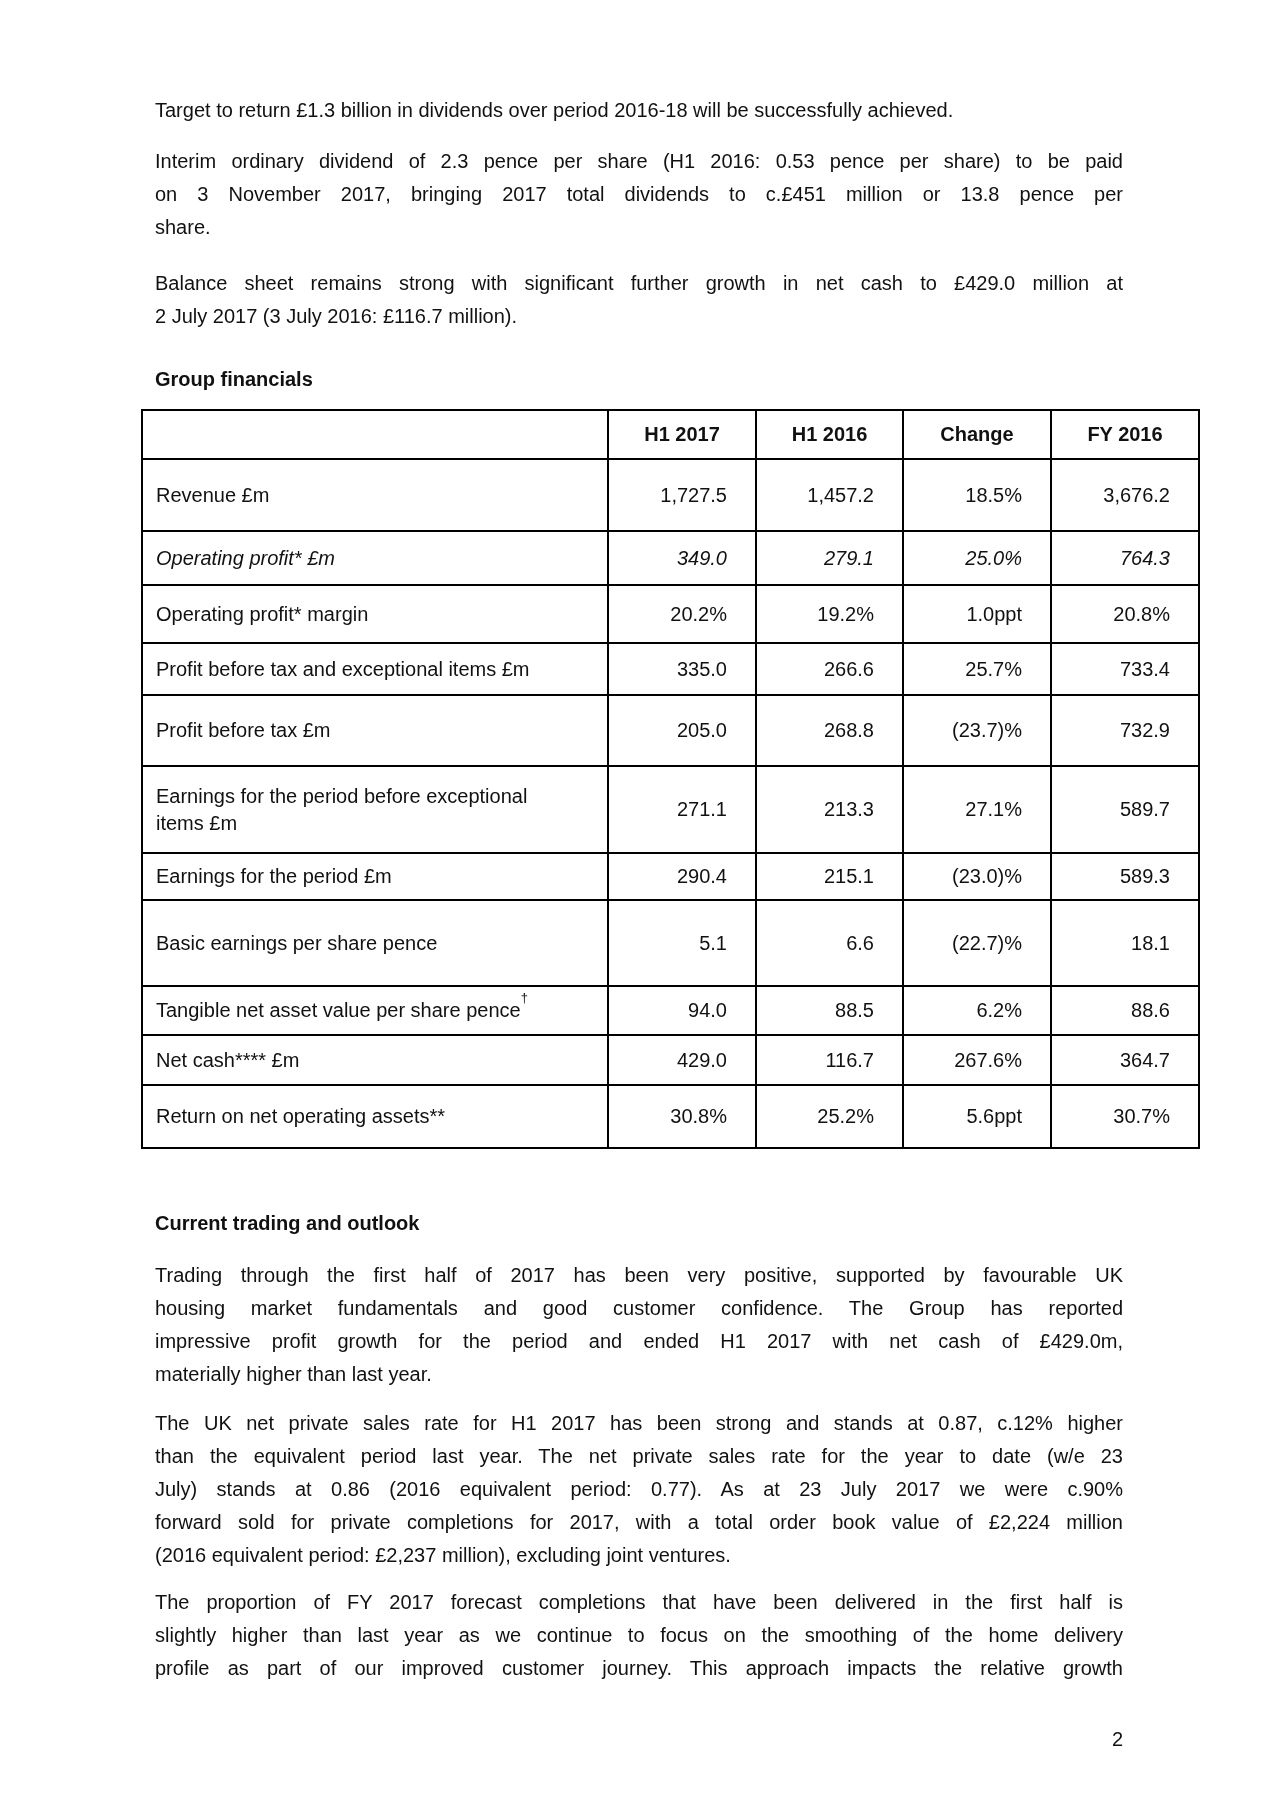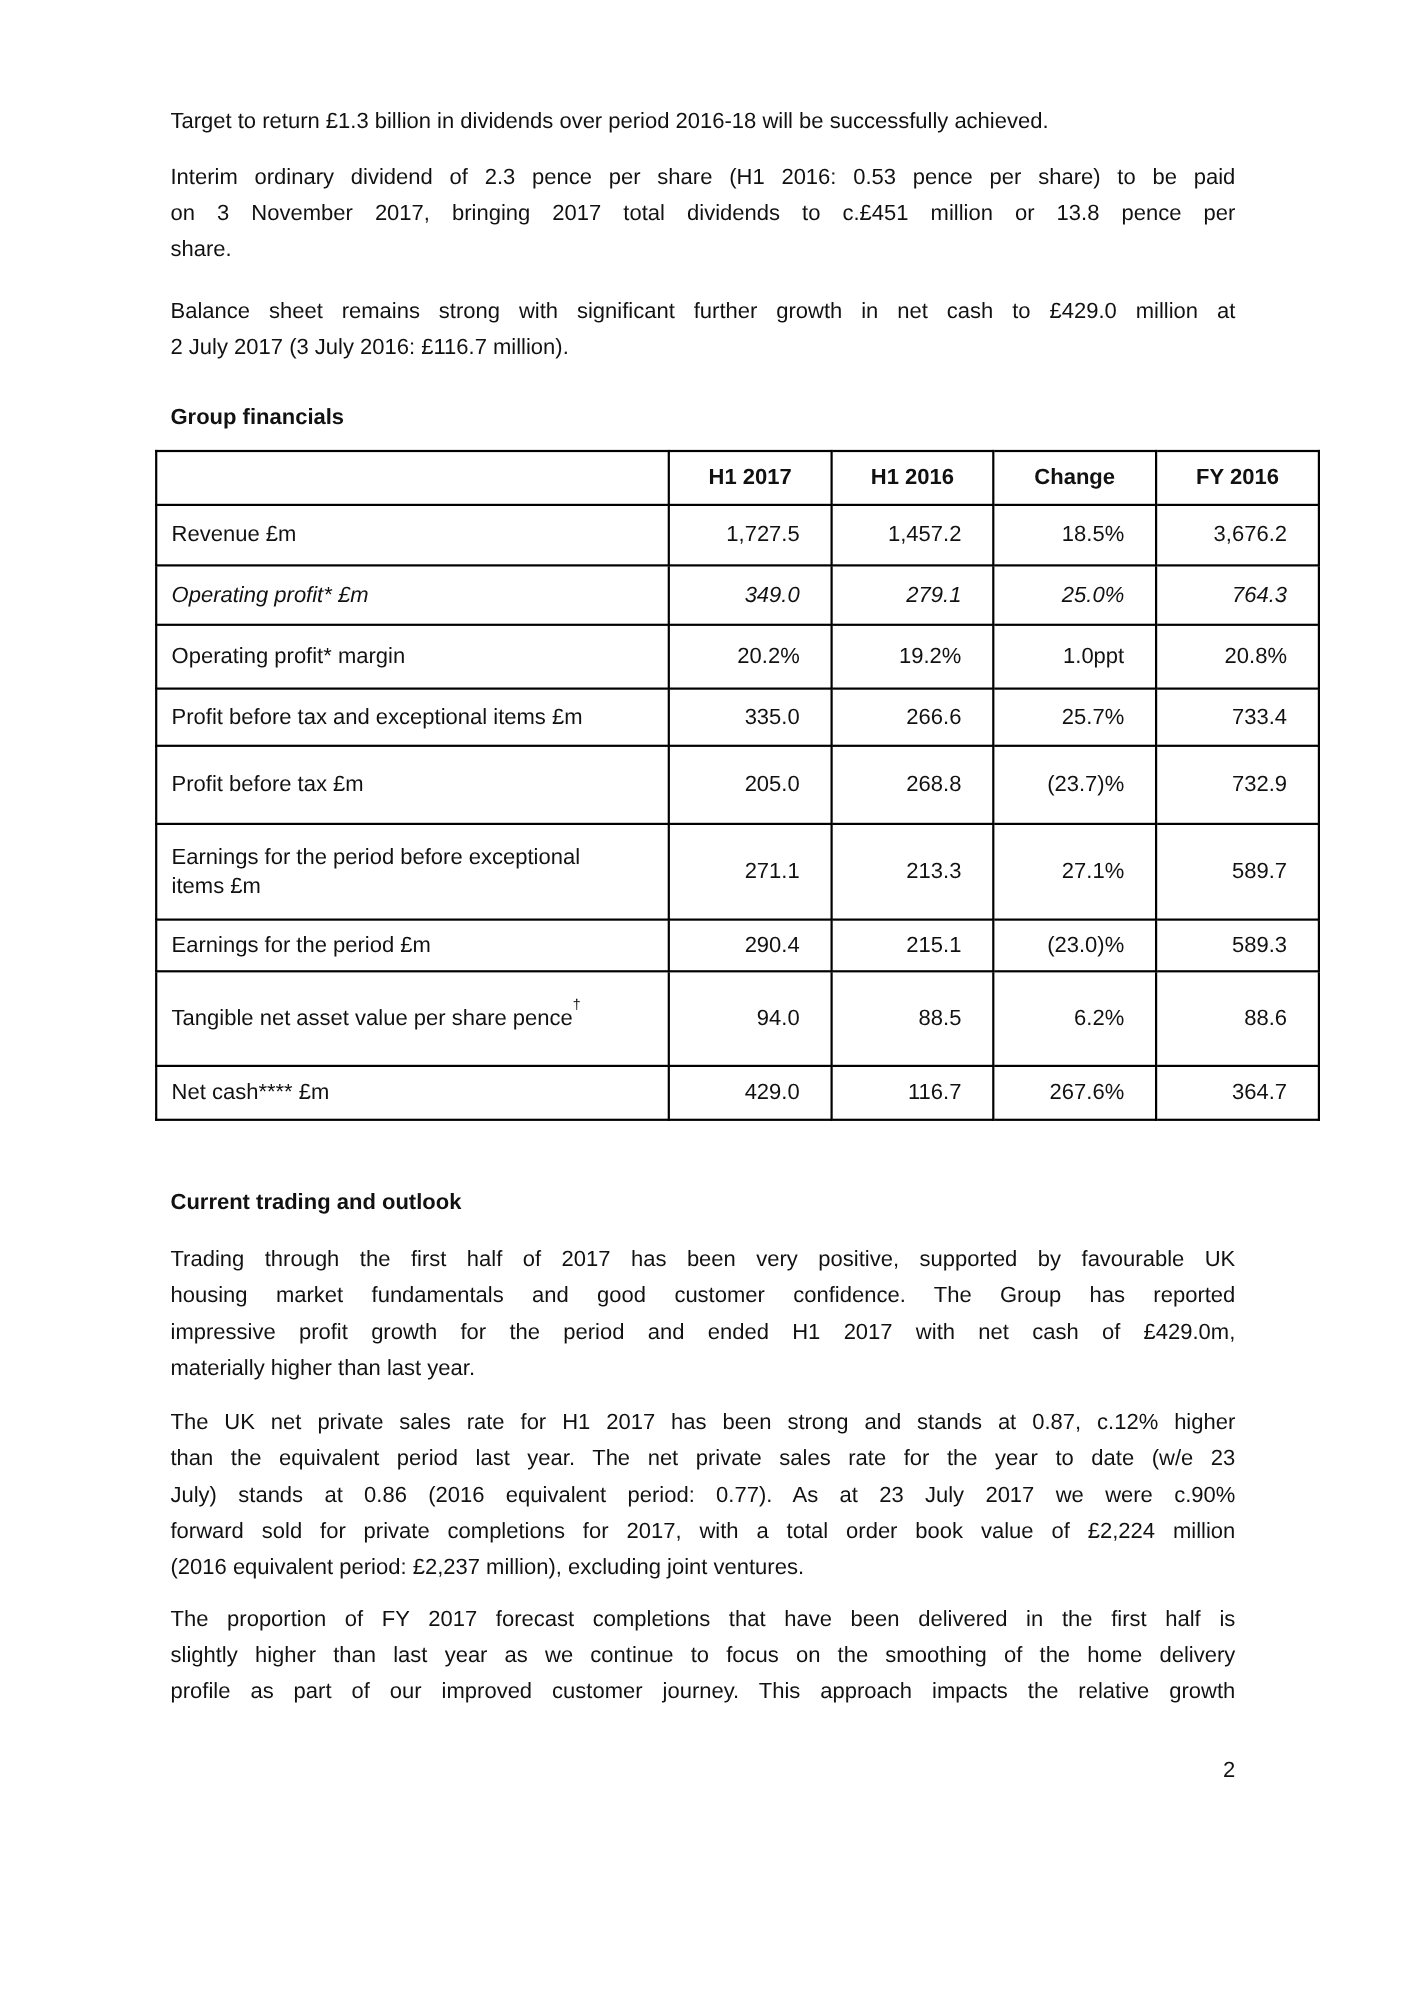--- a/index.html
+++ b/index.html
@@ -36,21 +36,21 @@
     border:2px solid #000000; vertical-align:middle;
     font-size:20px; overflow:hidden;
   }
   table.fin thead tr { height:49px;border-radius:10px; }
   table.fin th { font-weight:bold; text-align:center; padding:0 6px; }
   td.lbl { text-align:left; padding:4px 10px 4px 13px; line-height:27px; }
   td.val { text-align:right; padding:4px 28px 4px 6px; }
   .l2 { display:block; }
   sup { font-size:13px; position:relative; top:-7px; line-height:0; }
 
-  tbody tr:nth-child(1)  { height:55px; }
+  tbody tr:nth-child(1)  { height:72px; }
   tbody tr:nth-child(2)  { height:54px;font-style:italic; }
   tbody tr:nth-child(3)  { height:58px; }
   tbody tr:nth-child(4)  { height:52px; }
   tbody tr:nth-child(5)  { height:71px; }
   tbody tr:nth-child(6)  { height:87px; }
   tbody tr:nth-child(7)  { height:47px; }
   tbody tr:nth-child(8)  { height:86px; }
   tbody tr:nth-child(9)  { height:49px; }
   tbody tr:nth-child(10) { height:50px; }
   tbody tr:nth-child(11) { height:63px; }
@@ -143,32 +143,46 @@
           <td class="val">589.7</td>
         </tr>
         <tr>
           <td class="lbl"><span>Earnings for the period £m</span></td>
           <td class="val">290.4</td>
           <td class="val">215.1</td>
           <td class="val">(23.0)%</td>
           <td class="val">589.3</td>
         </tr>
         <tr>
+          <td class="lbl"><span>Basic earnings per share pence</span></td>
+          <td class="val">5.1</td>
+          <td class="val">6.6</td>
+          <td class="val">(22.7)%</td>
+          <td class="val">18.1</td>
+        </tr>
+        <tr>
           <td class="lbl"><span>Tangible net asset value per share pence</span><sup>†</sup></td>
           <td class="val">94.0</td>
           <td class="val">88.5</td>
           <td class="val">6.2%</td>
           <td class="val">88.6</td>
         </tr>
         <tr>
           <td class="lbl"><span>Net cash**** £m</span></td>
           <td class="val">429.0</td>
           <td class="val">116.7</td>
           <td class="val">267.6%</td>
           <td class="val">364.7</td>
+        </tr>
+        <tr>
+          <td class="lbl"><span>Return on net operating assets**</span></td>
+          <td class="val">30.8%</td>
+          <td class="val">25.2%</td>
+          <td class="val">5.6ppt</td>
+          <td class="val">30.7%</td>
         </tr>
       </tbody>
   </table>
 
   <div class="tb">
     <div class="heading outlook">Current trading and outlook</div>
 
     <p class="para mt19">
       <span class="ln">Trading through the first half of 2017 has been very positive, supported by favourable UK</span>
       <span class="ln">housing market fundamentals and good customer confidence.  The Group has reported</span>

